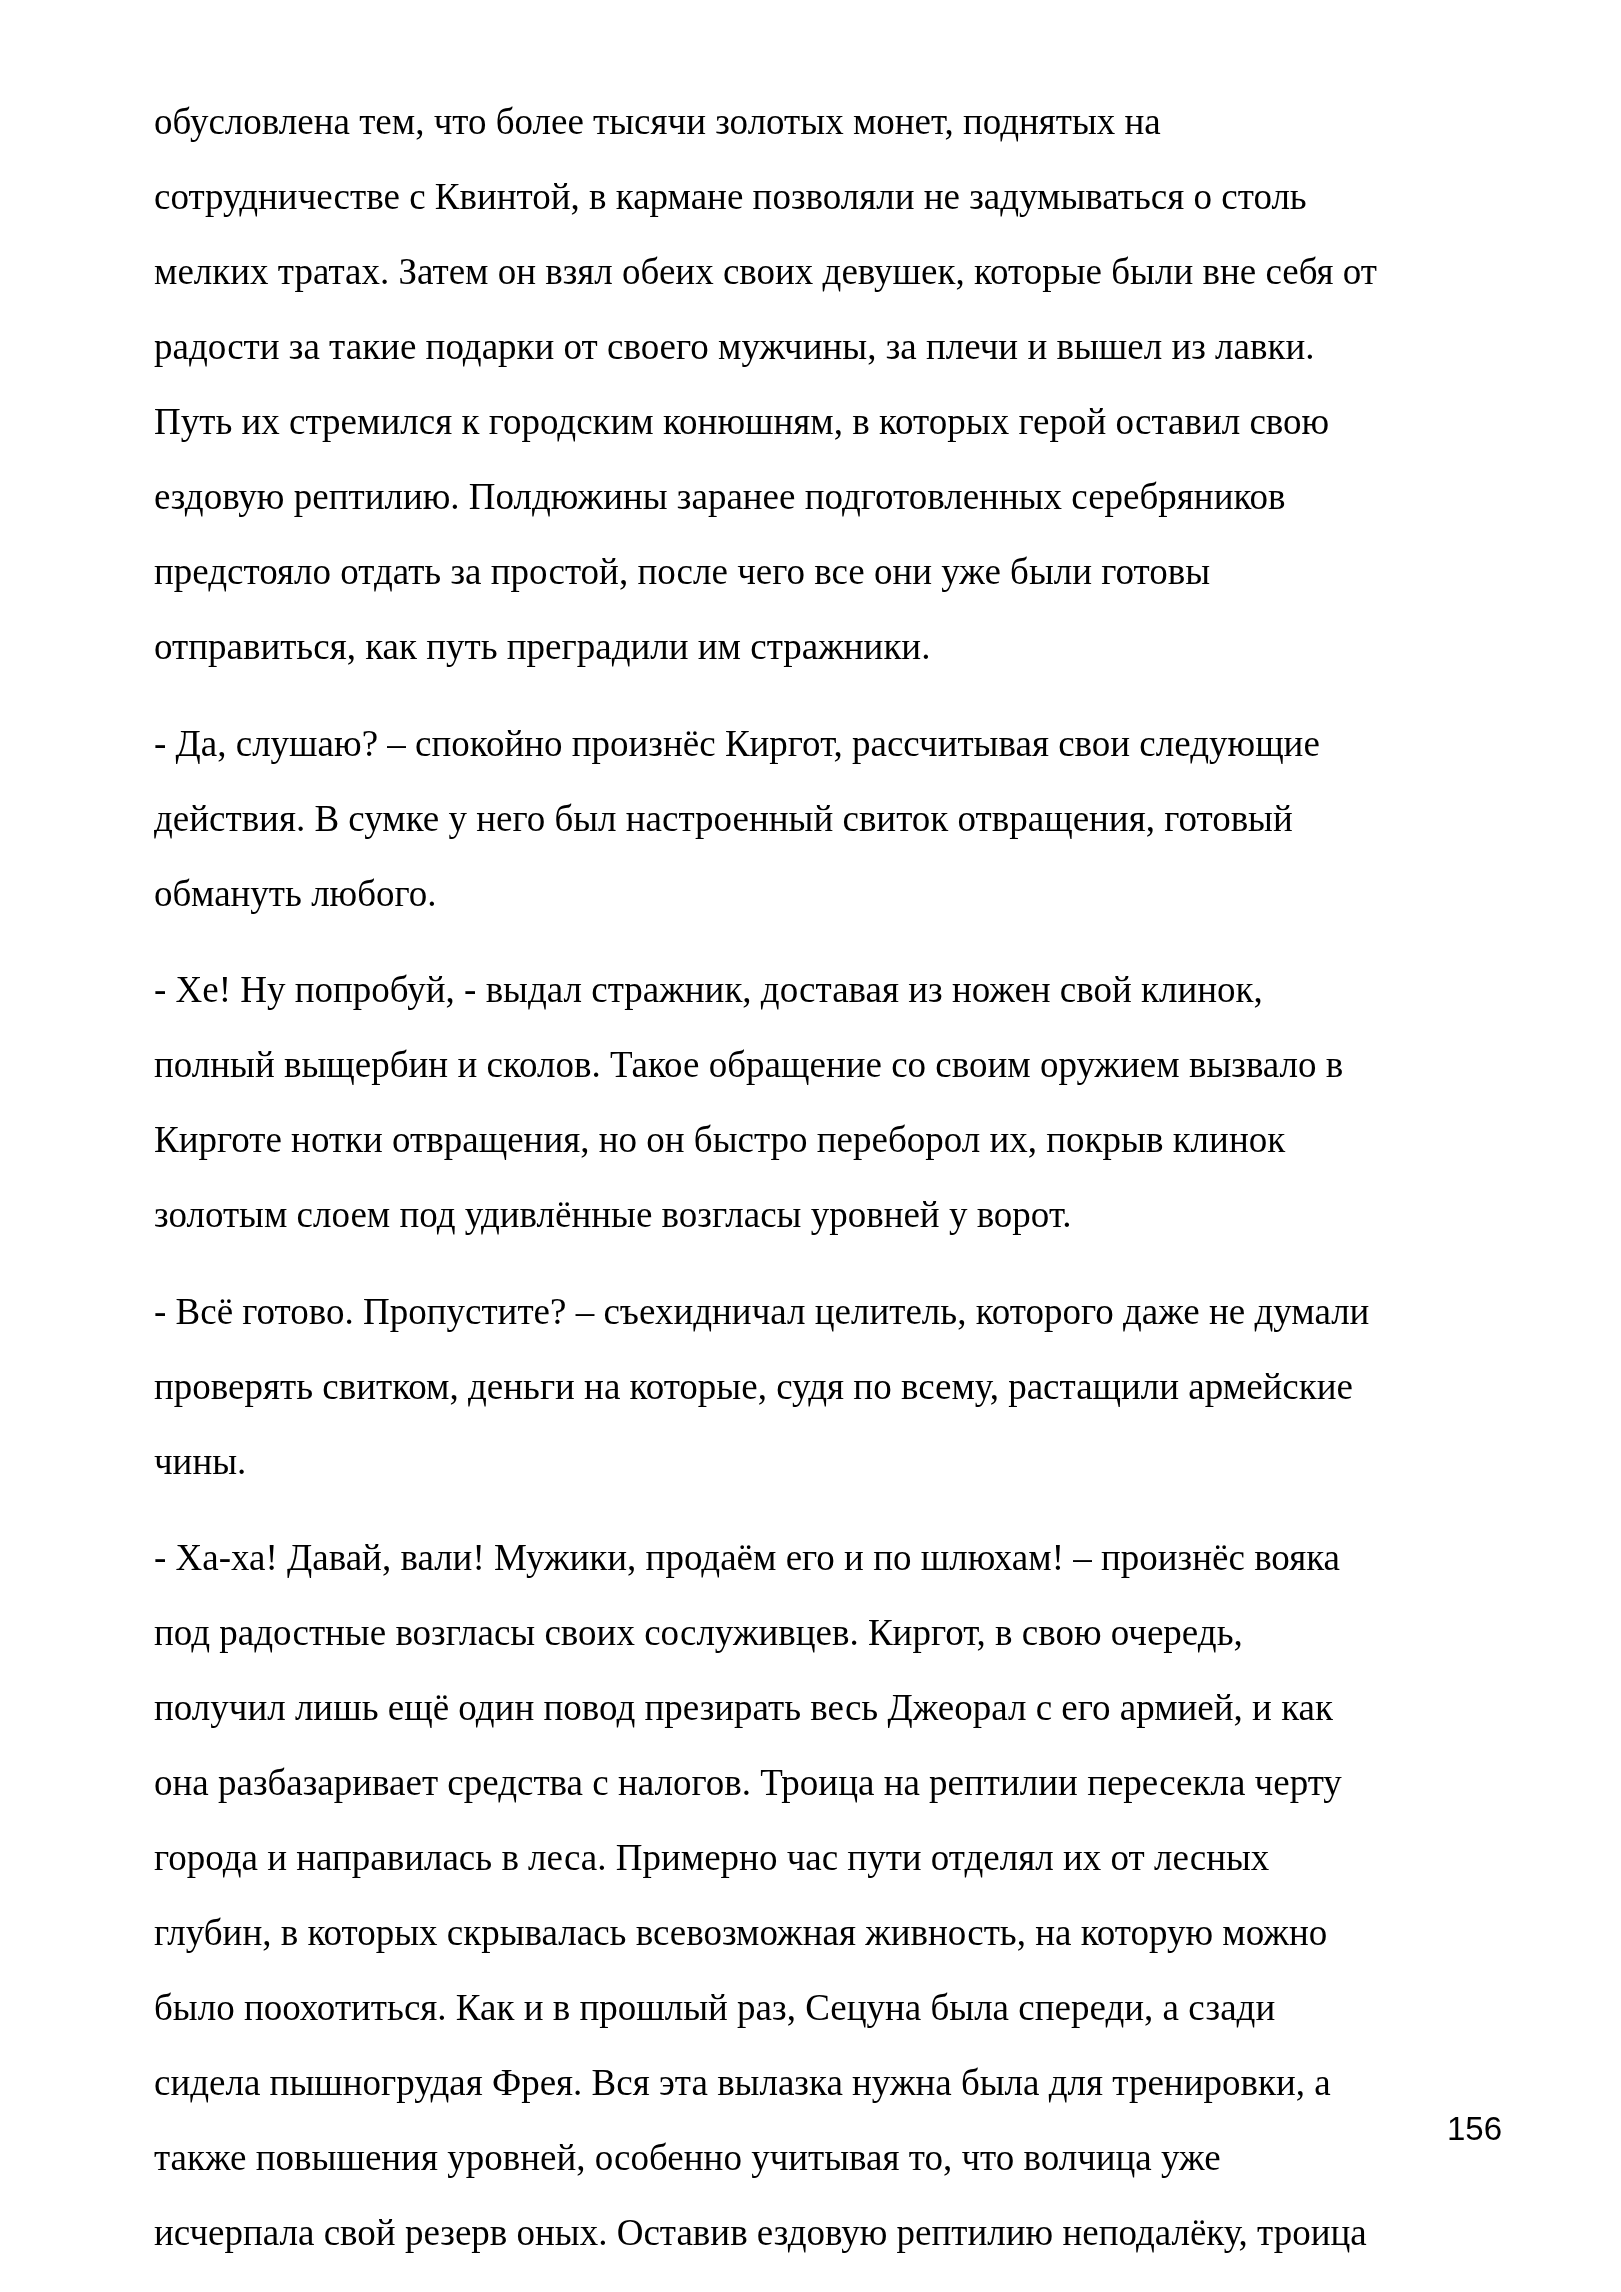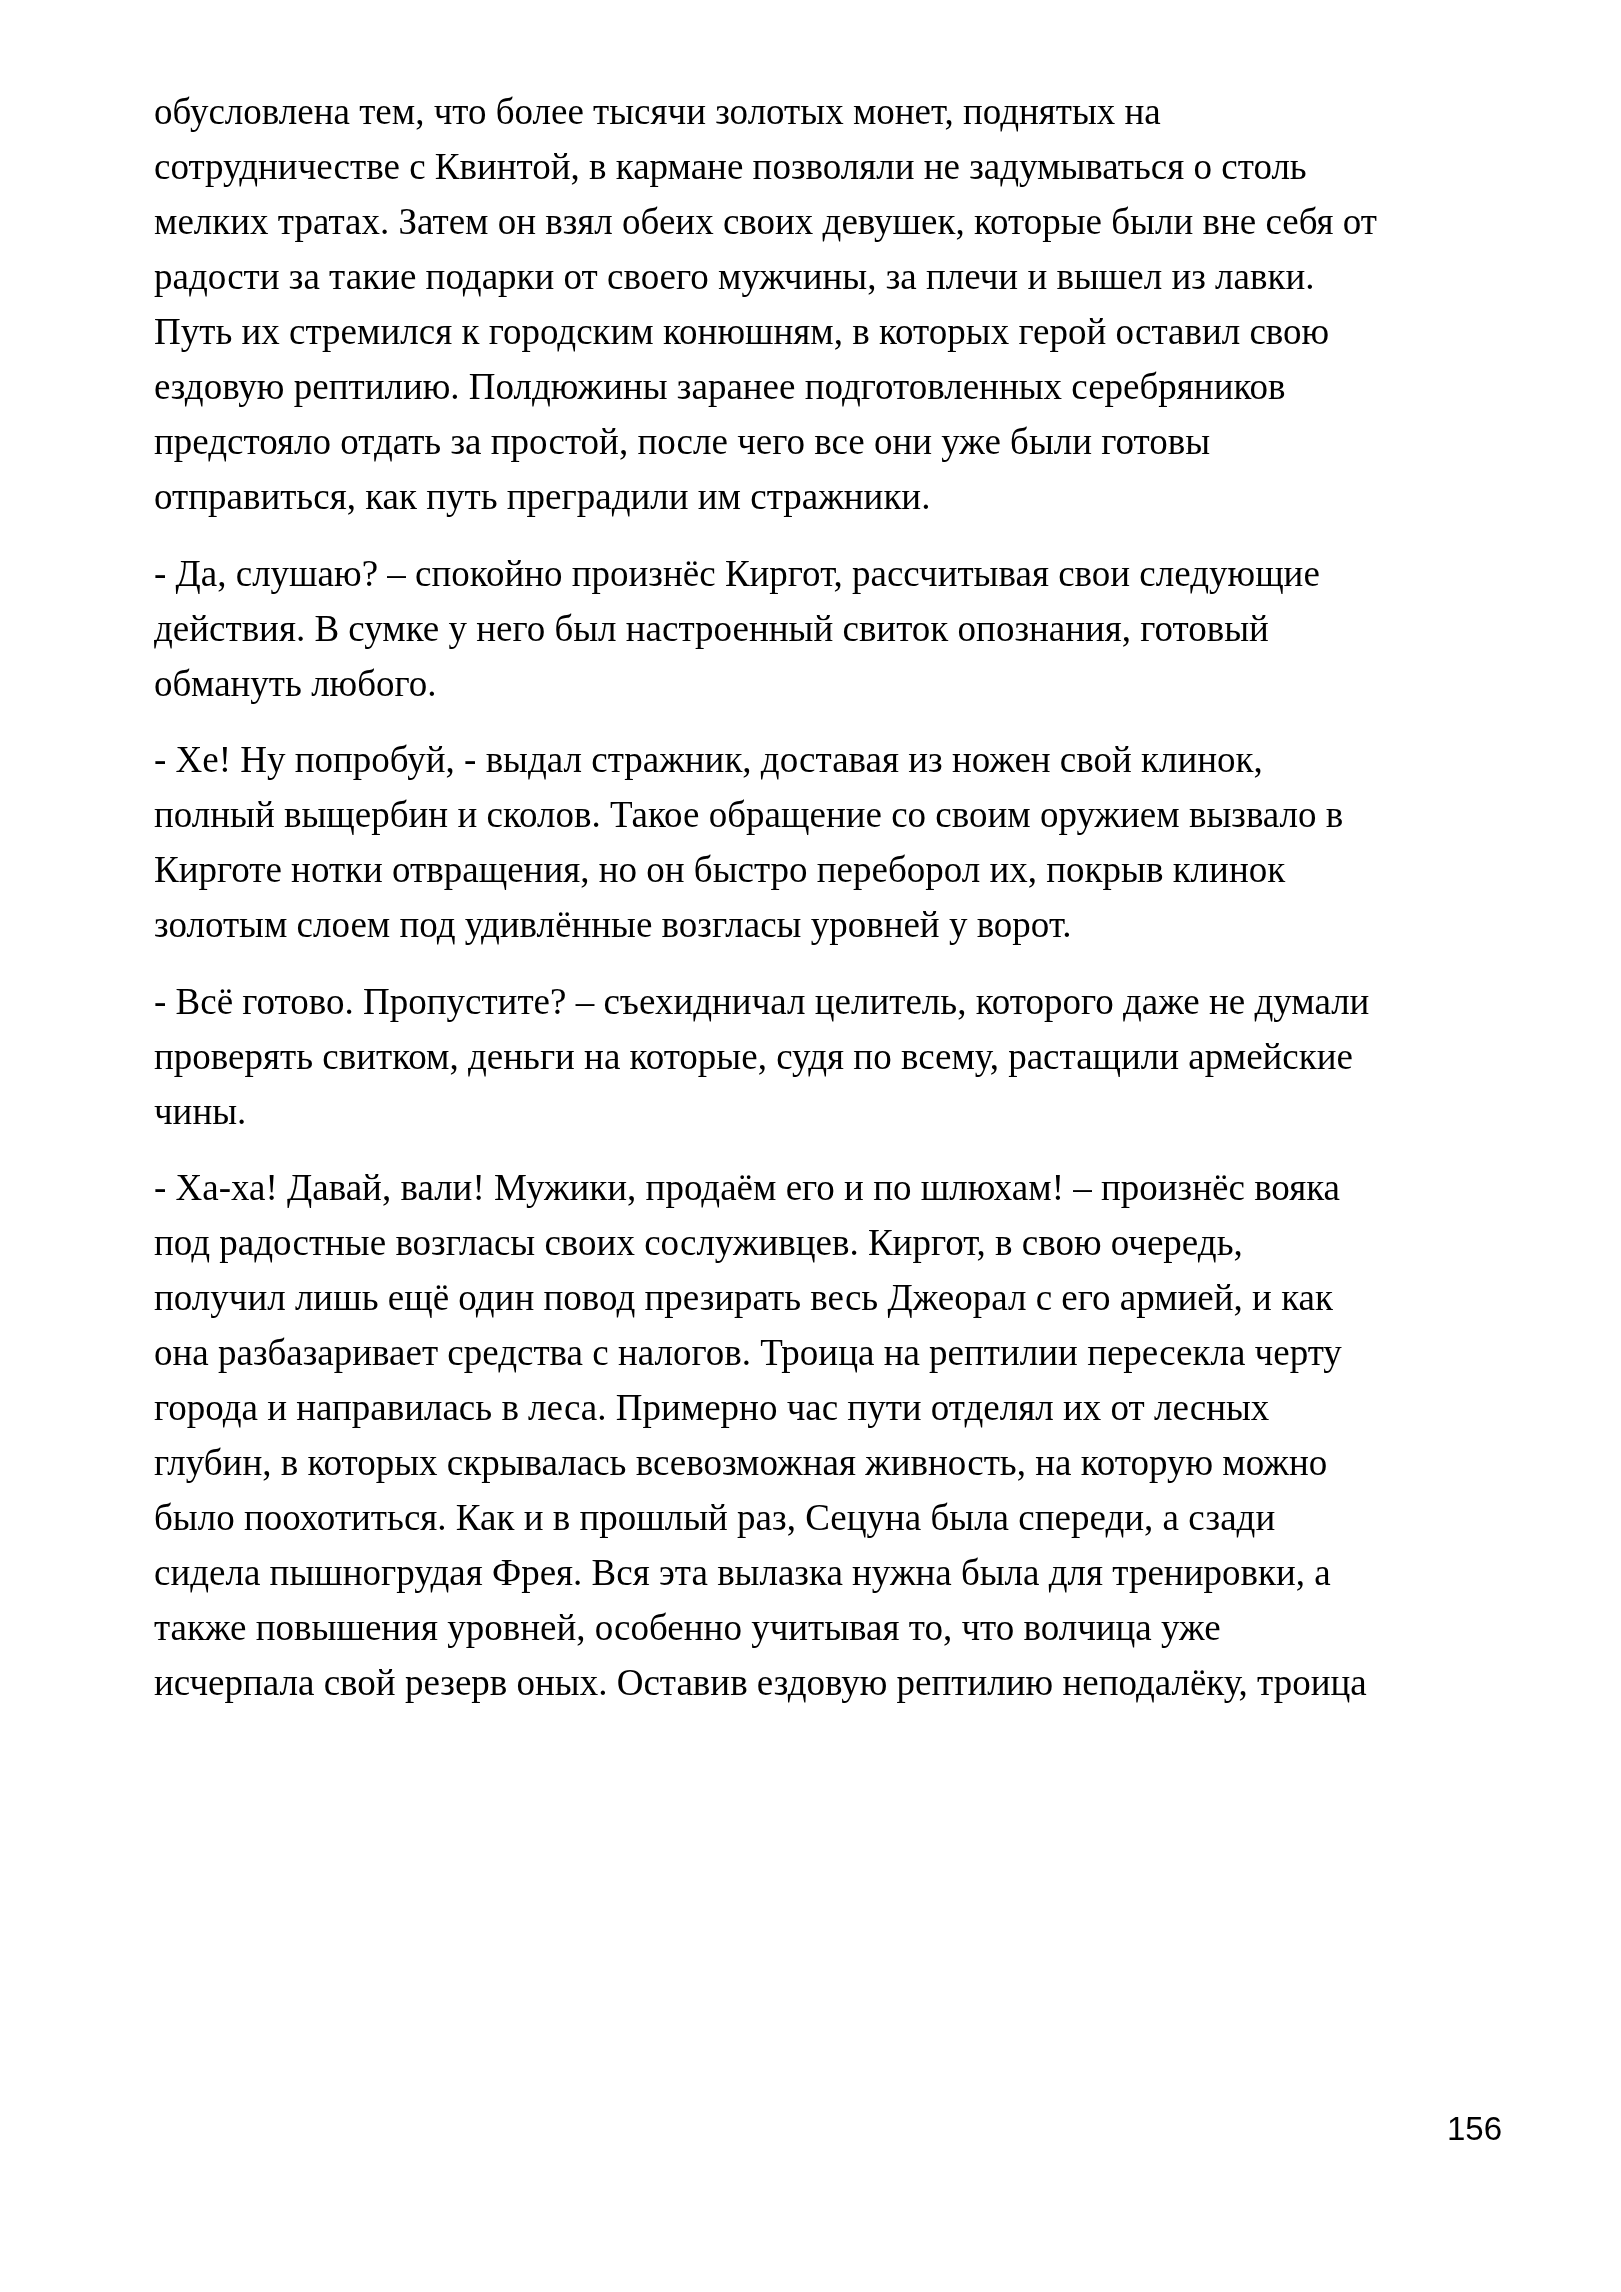--- a/index.html
+++ b/index.html
@@ -18,21 +18,21 @@
   }
   .text-body {
     position: absolute;
     top: 84px;
     left: 154px;
     width: 1348px;
   }
   .text-body p {
     margin: 0 0 21.6px 0;
     font-size: 37px;
-    line-height: 55px;
+    line-height: 75px;
     font-weight: normal;
     white-space: pre-line;
     text-align: left;
     color: #000000;
   }
   .page-footer {
     position: absolute;
     top: 2109px;
     left: 154px;
     width: 1348px;
@@ -52,21 +52,21 @@
   <div class="text-body">
     <p>обусловлена тем, что более тысячи золотых монет, поднятых на
 сотрудничестве с Квинтой, в кармане позволяли не задумываться о столь
 мелких тратах. Затем он взял обеих своих девушек, которые были вне себя от
 радости за такие подарки от своего мужчины, за плечи и вышел из лавки.
 Путь их стремился к городским конюшням, в которых герой оставил свою
 ездовую рептилию. Полдюжины заранее подготовленных серебряников
 предстояло отдать за простой, после чего все они уже были готовы
 отправиться, как путь преградили им стражники.</p>
     <p>- Да, слушаю? – спокойно произнёс Киргот, рассчитывая свои следующие
-действия. В сумке у него был настроенный свиток опознания, готовый
+действия. В сумке у него был настроенный свиток отвращения, готовый
 обмануть любого.</p>
     <p>- Хе! Ну попробуй, - выдал стражник, доставая из ножен свой клинок,
 полный выщербин и сколов. Такое обращение со своим оружием вызвало в
 Кирготе нотки отвращения, но он быстро переборол их, покрыв клинок
 золотым слоем под удивлённые возгласы уровней у ворот.</p>
     <p>- Всё готово. Пропустите? – съехидничал целитель, которого даже не думали
 проверять свитком, деньги на которые, судя по всему, растащили армейские
 чины.</p>
     <p>- Ха-ха! Давай, вали! Мужики, продаём его и по шлюхам! – произнёс вояка
 под радостные возгласы своих сослуживцев. Киргот, в свою очередь,

